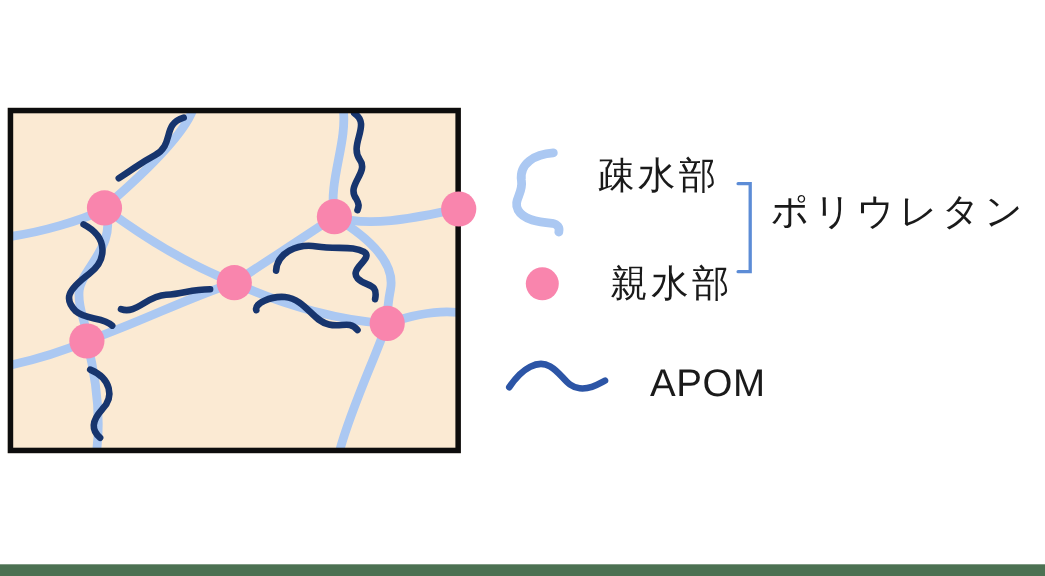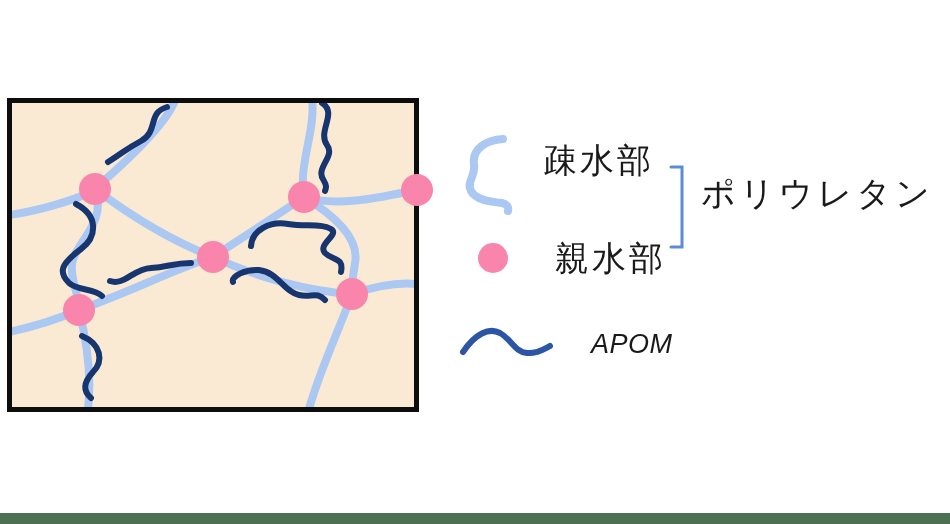--- a/index.html
+++ b/index.html
@@ -19,21 +19,21 @@
   }
   .legend-item{position:absolute;}
   #legend-item-hydrophobic{left:450px;top:126px;width:250px;height:95px;}
   #hydrophobic-strand-icon{position:absolute;left:0;top:0;}
   #hydrophobic-label{left:93px;top:17px;text-align:center;}
   #legend-item-hydrophilic{left:477px;top:238px;width:223px;height:44px;}
   #hydrophilic-node-icon{position:absolute;left:0;top:4px;}
   #hydrophilic-label{left:66px;top:3px;margin-left:12px;}
   #legend-item-apom{left:458px;top:325px;width:242px;height:42px;}
   #apom-chain-icon{position:absolute;left:0;top:0;}
-  #apom-label{left:133px;top:6px;letter-spacing:0.5px;font-size:27px;font-style:italic;}
+  #apom-label{left:133px;top:6px;letter-spacing:0.5px;font-size:35px;}
   #group-bracket{position:absolute;left:666px;top:160px;}
   #group-label{left:701px;top:176px;letter-spacing:4px;}
 </style>
 </head>
 <body>
 
 <svg id="scene" viewBox="0 0 950 524" xmlns="http://www.w3.org/2000/svg">
   <defs>
     <clipPath id="boxclip">
         <rect x="11" y="102" width="404" height="306"></rect>

